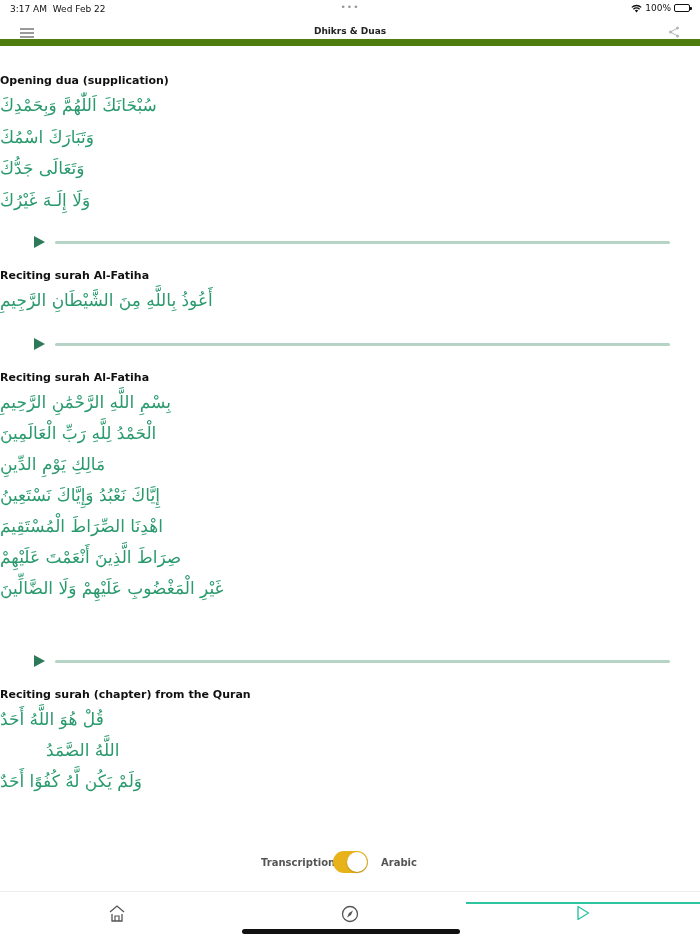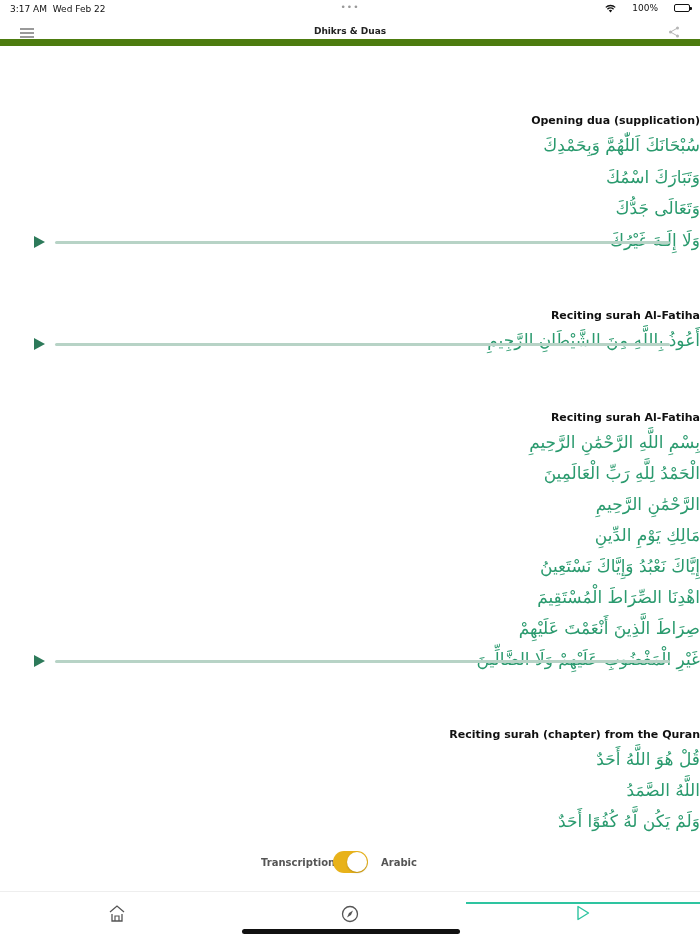--- a/index.html
+++ b/index.html
@@ -2,34 +2,34 @@
 <html><head>
 <meta charset="utf-8">
 <style>
   * { box-sizing: border-box; margin: 0; padding: 0; }
   html, body { width: 700px; height: 934px; background: #ffffff; overflow: hidden; }
   body { font-family: "DejaVu Sans", "Liberation Sans", sans-serif; color: #222; position: relative; }
 
   .status-bar { position: absolute; top: 0; left: 0; width: 700px; height: 18px; font-size: 9px; color: #111; }
   .status-left { position: absolute; left: 10px; top: 4px; }
   .status-dots { position: absolute; left: 50%; transform: translateX(-50%); top: 2px; color: #999; font-size: 9px; letter-spacing: 1px; }
-  .status-right { position: absolute; right: 10px; top: 3px; display: flex; align-items: center; gap: 16px; }
+  .status-right { position: absolute; right: 10px; top: 3px; display: flex; align-items: center; gap: 3px; }
   .battery { width: 16px; height: 8px; border: 1px solid #111; border-radius: 2px; position: relative; padding: 1px; }
   .battery-fill { width: 100%; height: 100%; background: #111; border-radius: 1px; }
   .battery::after { content: ""; position: absolute; right: -3px; top: 2px; width: 2px; height: 3px; background: #111; border-radius: 0 1px 1px 0; }
 
   .nav-bar { position: absolute; top: 18px; left: 0; width: 700px; height: 28px; border-bottom: 7px solid #4d7c0f; }
   .nav-title { position: absolute; left: 0; right: 0; text-align: center; top: 8px; font-size: 9px; font-weight: bold; color: #222; }
   .menu-icon { position: absolute; left: 20px; top: 10px; width: 14px; height: 10px; cursor: pointer; }
   .menu-icon span { display: block; height: 1.5px; background: #9a9a9a; margin-bottom: 2.5px; }
   .share-icon { position: absolute; right: 20px; top: 8px; width: 12px; height: 12px; cursor: pointer; }
 
   .content { position: absolute; top: 47px; left: 0; width: 700px; height: 843px; overflow: hidden; }
 
-  .section { text-align: right; margin-top: 40px; }
+  .section { text-align: left; }
   .section-title { font-size: 11px; font-weight: bold; color: #111; }
   .arabic { font-family: "DejaVu Serif", "Liberation Serif", serif; color: #2a9a6e; font-size: 17px; direction: rtl; }
 
   .player { position: absolute; left: 34px; width: 636px; height: 14px; }
   .play-btn { position: absolute; left: 0; top: 1px; width: 0; height: 0; border-top: 6px solid transparent; border-bottom: 6px solid transparent; border-left: 11px solid #2d7a5a; cursor: pointer; }
   .track { position: absolute; left: 21px; right: 0; top: 6px; height: 3px; background: #b7d3c6; border-radius: 2px; cursor: pointer; }
 
   .toggle-row { position: absolute; top: 851px; left: 0; width: 700px; height: 22px; }
   .toggle-label { position: absolute; top: 6px; font-size: 10px; font-weight: bold; color: #555; }
   .toggle { position: absolute; left: 333px; top: 0; width: 35px; height: 22px; background: #e8b21a; border-radius: 11px; cursor: pointer; }
@@ -98,21 +98,20 @@
 
   <div class="player" style="top:290px;">
     <div class="play-btn"></div>
     <div class="track"></div>
   </div>
 
   <div class="section" style="position:absolute;top:324px;left:0;width:700px;">
     <div class="section-title">Reciting surah Al-Fatiha</div>
     <div class="arabic" style="margin-top:8px;height:31px;">بِسْمِ اللَّهِ الرَّحْمَٰنِ الرَّحِيمِ</div>
     <div class="arabic" style="height:31px;">الْحَمْدُ لِلَّهِ رَبِّ الْعَالَمِينَ</div>
-    <div class="arabic" style="height:31px;">الرَّحْمَٰنِ الرَّحِيمِ</div>
     <div class="arabic" style="height:31px;">مَالِكِ يَوْمِ الدِّينِ</div>
     <div class="arabic" style="height:31px;">إِيَّاكَ نَعْبُدُ وَإِيَّاكَ نَسْتَعِينُ</div>
     <div class="arabic" style="height:31px;">اهْدِنَا الصِّرَاطَ الْمُسْتَقِيمَ</div>
     <div class="arabic" style="height:31px;">صِرَاطَ الَّذِينَ أَنْعَمْتَ عَلَيْهِمْ</div>
     <div class="arabic" style="height:31px;">غَيْرِ الْمَغْضُوبِ عَلَيْهِمْ وَلَا الضَّالِّينَ</div>
   </div>
 
   <div class="player" style="top:607px;">
     <div class="play-btn"></div>
     <div class="track"></div>

